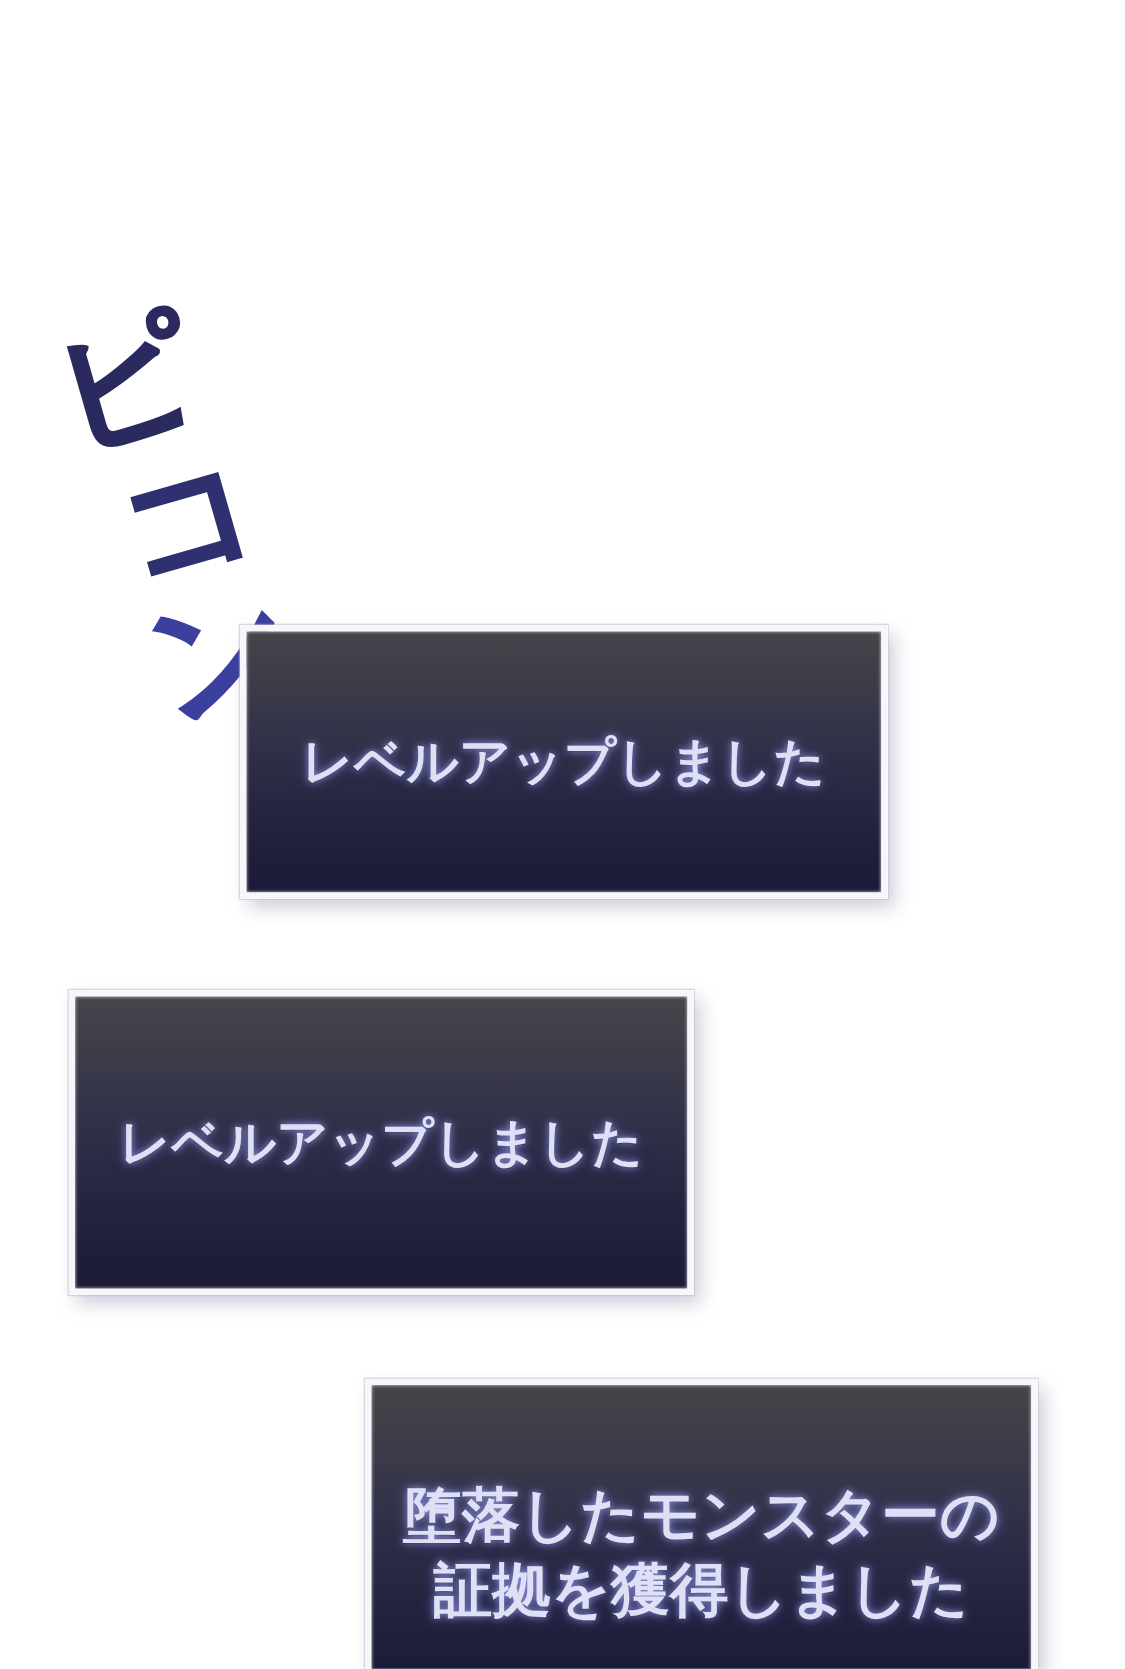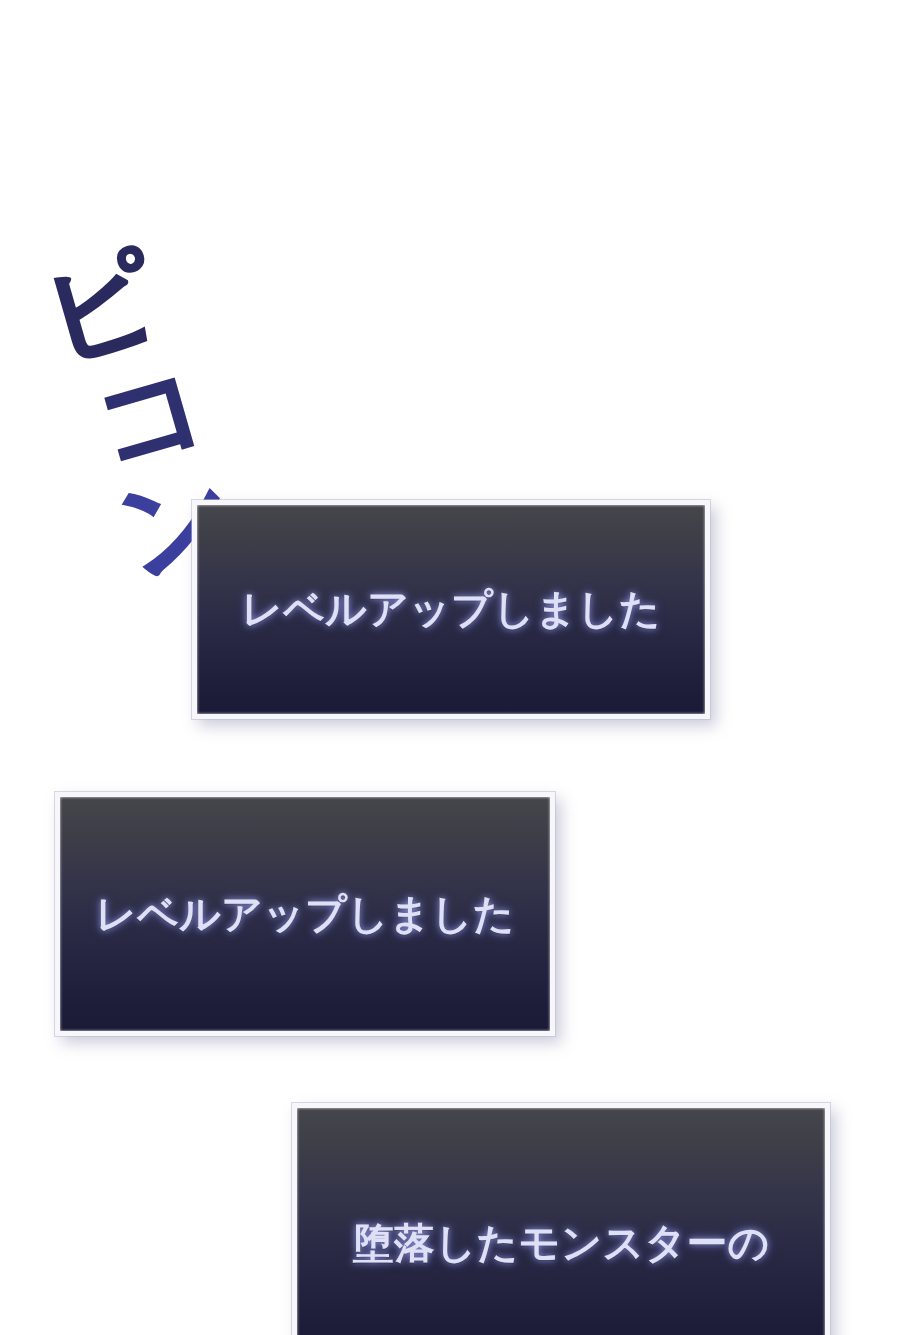--- a/index.html
+++ b/index.html
@@ -132,21 +132,21 @@
   }
 
   
   #sys-box-3 {
     left: 292px;
     top: 1103px;
     width: 538px;
     height: 252px;
   }
   #sys-box-3 .sys-line {
-    font-size: 41px;
+    font-size: 47px;
     line-height: 1.28;
   }
   #sys-box-3 .sys-inner {
     transform: translateY(14px);
   }
 </style>
 </head>
 <body>
 
 <div id="panel">
@@ -165,16 +165,17 @@
 
   <div class="sys-box" id="sys-box-2">
     <div class="sys-inner">
       <span class="sys-line">レベルアップしました</span>
     </div>
   </div>
 
   <div class="sys-box" id="sys-box-3">
     <div class="sys-inner">
       <span class="sys-line">堕落したモンスターの</span>
+      <span class="sys-line">証拠を獲得しました</span>
     </div>
   </div>
 
 </div>
 
 </body></html>

